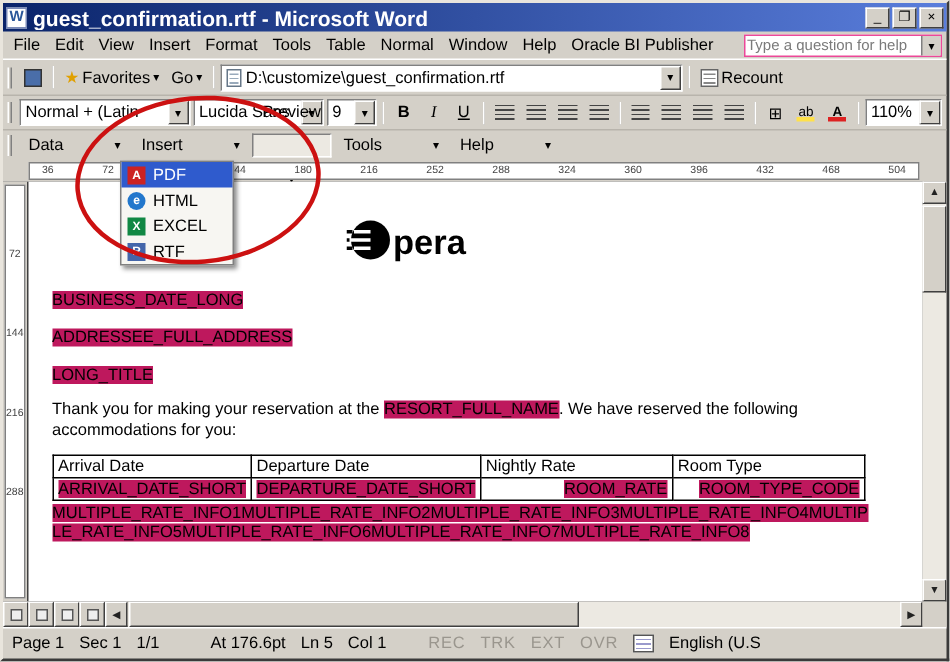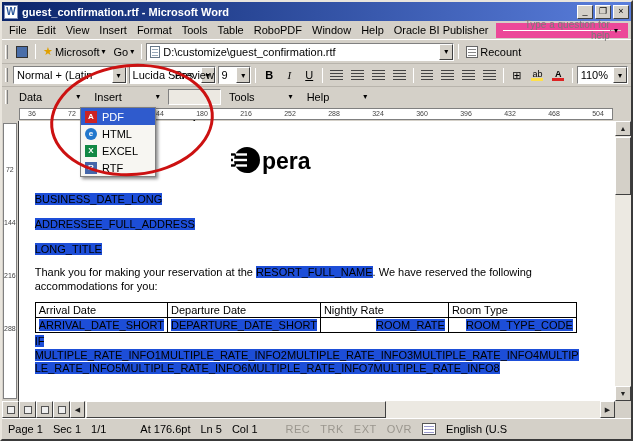--- a/index.html
+++ b/index.html
@@ -7,29 +7,29 @@
   body { background: #d4d0c8; }
 
   .window { width: 633px; height: 441px; border: 2px solid; border-color: #e9e5dd #3a3a3a #3a3a3a #e9e5dd;
             background: #d4d0c8; display: flex; flex-direction: column; position: relative; }
 
   
   .titlebar { flex: 0 0 19px; background: linear-gradient(to right, #0a246a, #5a7edc);
               display: flex; align-items: center; padding: 0 2px; color: #fff; }
   .app-icon { width: 14px; height: 14px; background: #fff; border: 1px solid #7b8bb8; color: #2b579a;
               font-size: 10px; font-weight: bold; display: flex; align-items: center; justify-content: center; }
-  .titlebar .title { flex: 1; font-size: 11px; font-weight: bold; margin-left: 4px; white-space: nowrap; overflow: hidden; }
+  .titlebar .title { flex: 1; font-size: 14px; font-weight: bold; margin-left: 4px; white-space: nowrap; overflow: hidden; }
   .win-btn { width: 16px; height: 14px; margin-left: 2px; background: #d4d0c8; color: #000;
              border: 1px solid; border-color: #fff #404040 #404040 #fff; font-size: 9px; line-height: 11px; text-align: center; }
 
   
-  .menubar { flex: 0 0 19px; display: flex; align-items: center; font-size: 11px; padding: 0 2px; border-bottom: 1px solid #fff; text-align: right; }
+  .menubar { flex: 0 0 19px; display: flex; align-items: center; font-size: 11px; padding: 0 2px; border-bottom: 1px solid #fff; }
   .menu-item { padding: 2px 5px; white-space: nowrap; }
   .help-combo { margin-left: auto; margin-right: 1px; width: 132px; height: 15px; background: #fff;
-                border: 7px solid #ec4899; display: flex; align-items: center; font-size: 10px; color: #7a7a7a; padding-left: 16px; }
+                border: 1px solid #ec4899; display: flex; align-items: center; font-size: 10px; color: #7a7a7a; padding-left: 1px; }
   .help-combo .arr { margin-left: auto; font-size: 8px; color: #000; background: #d4d0c8; height: 100%; width: 13px;
                      display: flex; align-items: center; justify-content: center; border-left: 1px solid #808080; }
 
   
   .toolbar { display: flex; align-items: center; gap: 2px; padding: 1px 3px; }
   .webbar { flex: 0 0 24px; border-bottom: 1px solid #b8b4ac; }
   .fmtbar { flex: 0 0 23px; border-bottom: 1px solid #b8b4ac; }
   .databar { flex: 0 0 19px; }
   .handle { width: 3px; height: 14px; border-left: 1px solid #fff; border-right: 1px solid #808080; margin-right: 3px; }
   .sep { width: 1px; height: 15px; background: #808080; border-right: 1px solid #fff; margin: 0 2px; }
@@ -75,21 +75,21 @@
                  display: flex; align-items: center; justify-content: space-between; padding: 0 8px; }
   .r-num { font-size: 7px; color: #444; }
 
   
   .doc-area { flex: 1; background: #808080; display: flex; overflow: hidden; position: relative; }
   .ruler-v { flex: 0 0 15px; background: #d4d0c8; padding: 2px 1px; }
   .ruler-v-strip { height: 100%; background: #fff; border: 1px solid #808080; display: flex; flex-direction: column; align-items: center; }
   .v-num { font-size: 7px; color: #444; }
   .page { flex: 1; background: #fff; border-left: 1px solid #404040; font-family: "DejaVu Sans", sans-serif;
           font-size: 11px; color: #000; padding: 0 34px 0 16px; overflow: hidden; }
-  .field { background: #1d4ed8; }
+  .field { background: #be185d; }
   .logo-row { margin: 24px 0 0 196px; }
   .doc-line { margin-top: 13px; }
   .para { margin-top: 10px; line-height: 14px; width: 545px; }
   table.res { border-collapse: collapse; margin-top: 9px; }
   table.res th, table.res td { border: 1px solid #000; font-size: 11px; font-weight: normal; padding: 0 3px; height: 15px; margin-left: 36px; }
   table.res th { text-align: left; width: 128px; }
   table.res td { text-align: right; }
   .if-line { margin-top: 2px; }
   .rates { margin-top: 2px; width: 545px; line-height: 13px; word-break: break-all; }
 
@@ -128,39 +128,39 @@
   </div>
 
   <div class="menubar">
     <span class="menu-item">File</span>
     <span class="menu-item">Edit</span>
     <span class="menu-item">View</span>
     <span class="menu-item">Insert</span>
     <span class="menu-item">Format</span>
     <span class="menu-item">Tools</span>
     <span class="menu-item">Table</span>
-    <span class="menu-item">RoboPDF</span>
+    <span class="menu-item">Normal</span>
     <span class="menu-item">Window</span>
     <span class="menu-item">Help</span>
     <span class="menu-item">Oracle BI Publisher</span>
     <span class="help-combo">
       <span>Type a question for help</span>
       <span class="arr" style="margin-left:auto">▾</span>
     </span>
   </div>
 
   <div class="toolbar webbar">
     <div class="handle"></div>
     <div class="tb-btn">
         <span class="sq-icon"></span>
       </div>
     <div class="sep"></div>
     <div class="tb-btn">
       <span class="star">★</span>
-      <span>Microsoft</span>
+      <span>Favorites</span>
       <span class="arr">▾</span>
     </div>
     <div class="tb-btn">
       <span>Go</span>
       <span class="arr">▾</span>
     </div>
     <div class="sep"></div>
     <div class="combo" style="width:308px">
       <span class="addr-ic"></span>
       <span>D:\customize\guest_confirmation.rtf</span>
@@ -333,23 +333,20 @@
         </tr>
         <tr>
           <td><span class="field">ARRIVAL_DATE_SHORT</span></td>
           <td><span class="field">DEPARTURE_DATE_SHORT</span></td>
           <td><span class="field">ROOM_RATE</span></td>
           <td><span class="field">ROOM_TYPE_CODE</span></td>
         </tr>
       </tbody>
         </table>
 
-      <div class="if-line">
-        <span class="field">IF</span>
-      </div>
 
 
       <div class="rates">
         <span class="field">MULTIPLE_RATE_INFO1MULTIPLE_RATE_INFO2MULTIPLE_RATE_INFO3MULTIPLE_RATE_INFO4MULTIPLE_RATE_INFO5MULTIPLE_RATE_INFO6MULTIPLE_RATE_INFO7MULTIPLE_RATE_INFO8</span>
       </div>
     </div>
 
     <div class="vscroll">
       <div class="scr-btn">▲</div>
       <div class="vthumb"></div>

